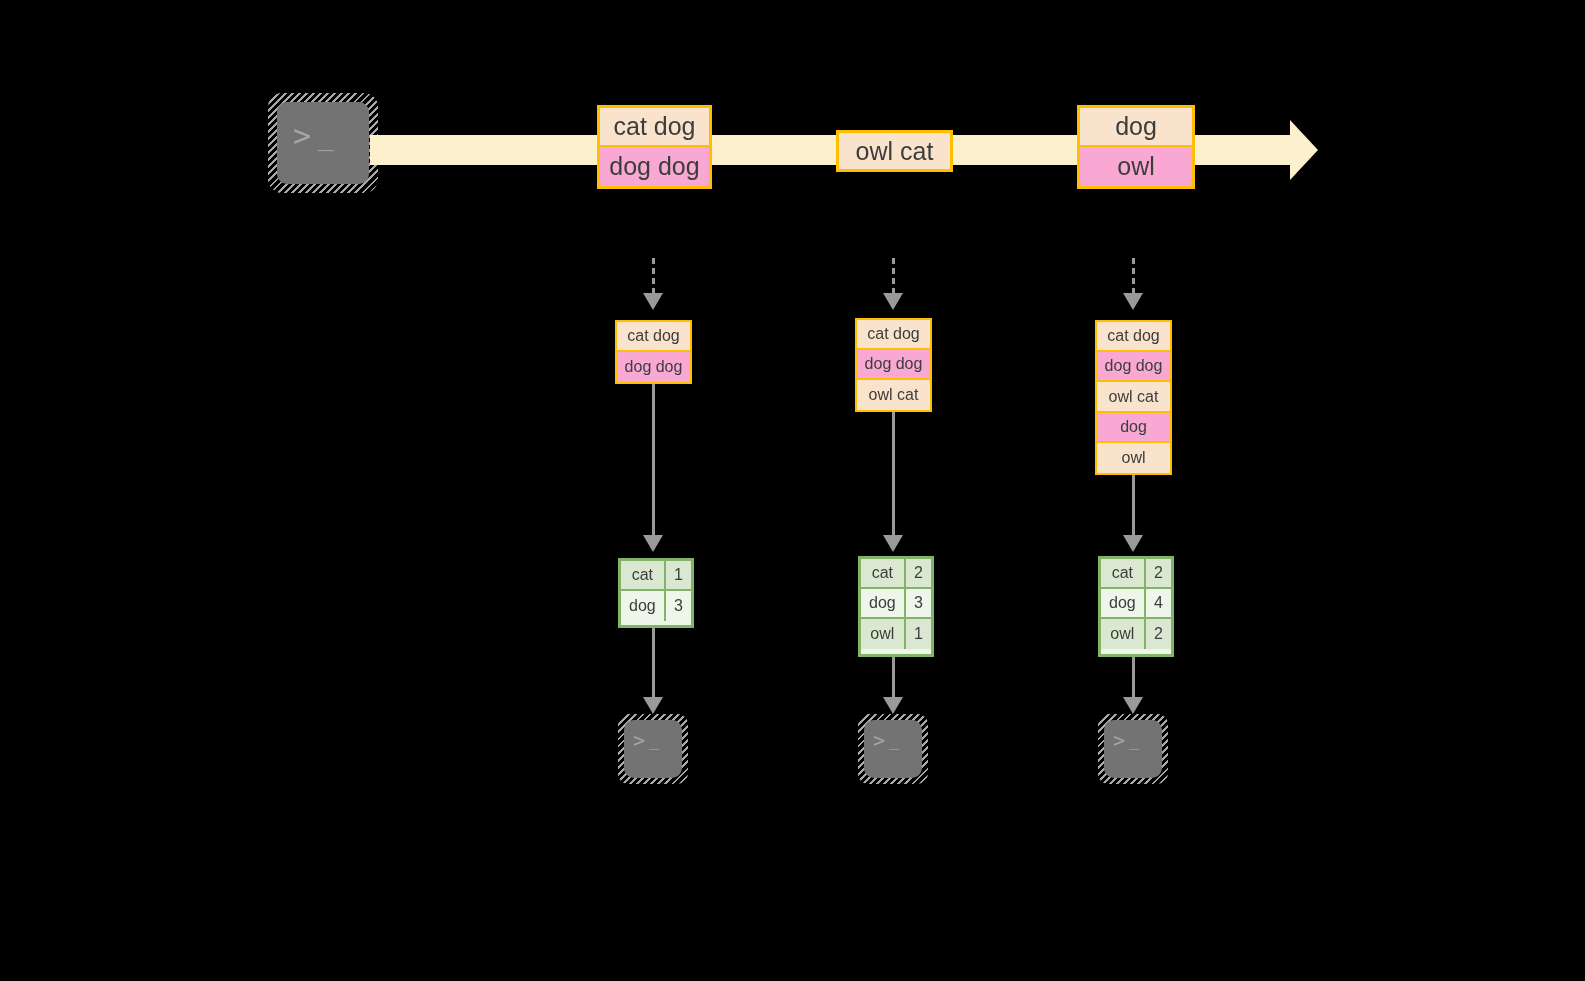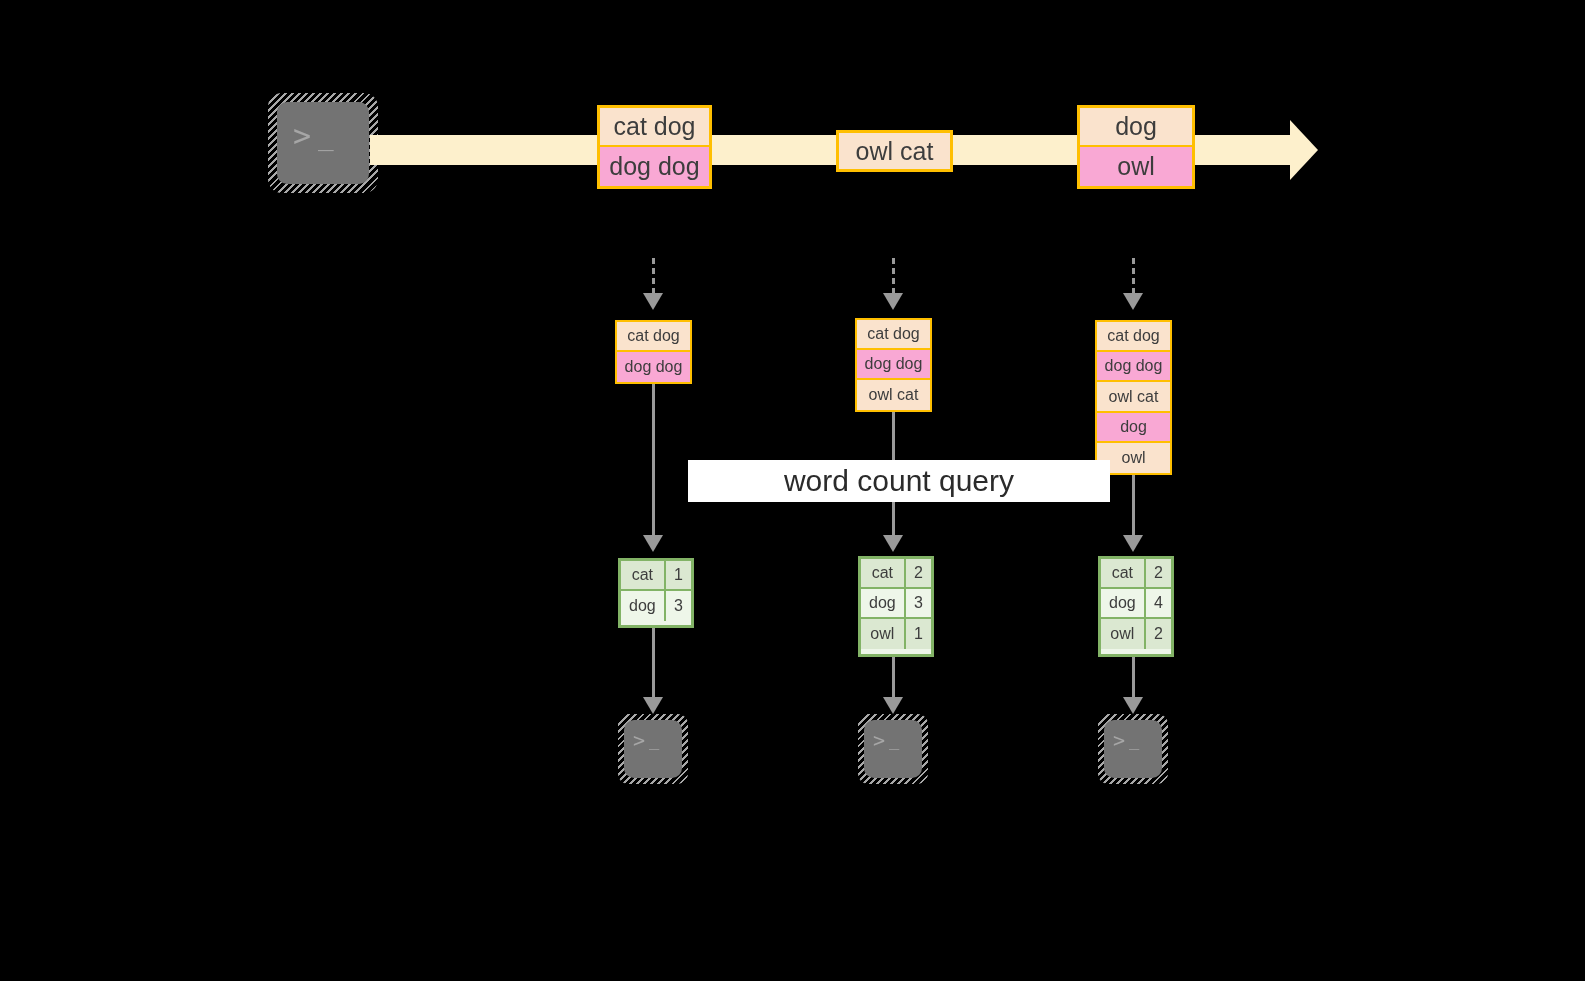--- a/index.html
+++ b/index.html
@@ -197,21 +197,20 @@
 
   <div class="vline" style="left:652px; top:384px; height:152px;"></div>
   <div class="vtip" style="left:643px; top:535px;"></div>
 
   <div class="vline" style="left:892px; top:412px; height:124px;"></div>
   <div class="vtip" style="left:883px; top:535px;"></div>
 
   <div class="vline" style="left:1132px; top:475px; height:61px;"></div>
   <div class="vtip" style="left:1123px; top:535px;"></div>
 
-  <div class="label" style="left:688px; top:460px; width:422px; height:42px;">word count query</div>
 
   <div class="res" style="left:618px; top:558px; width:76px; height:70px;">
     <div class="rrow alt">
       <div class="k">cat</div>
       <div class="v">1</div>
     </div>
     <div class="rrow">
       <div class="k">dog</div>
       <div class="v">3</div>
     </div>

